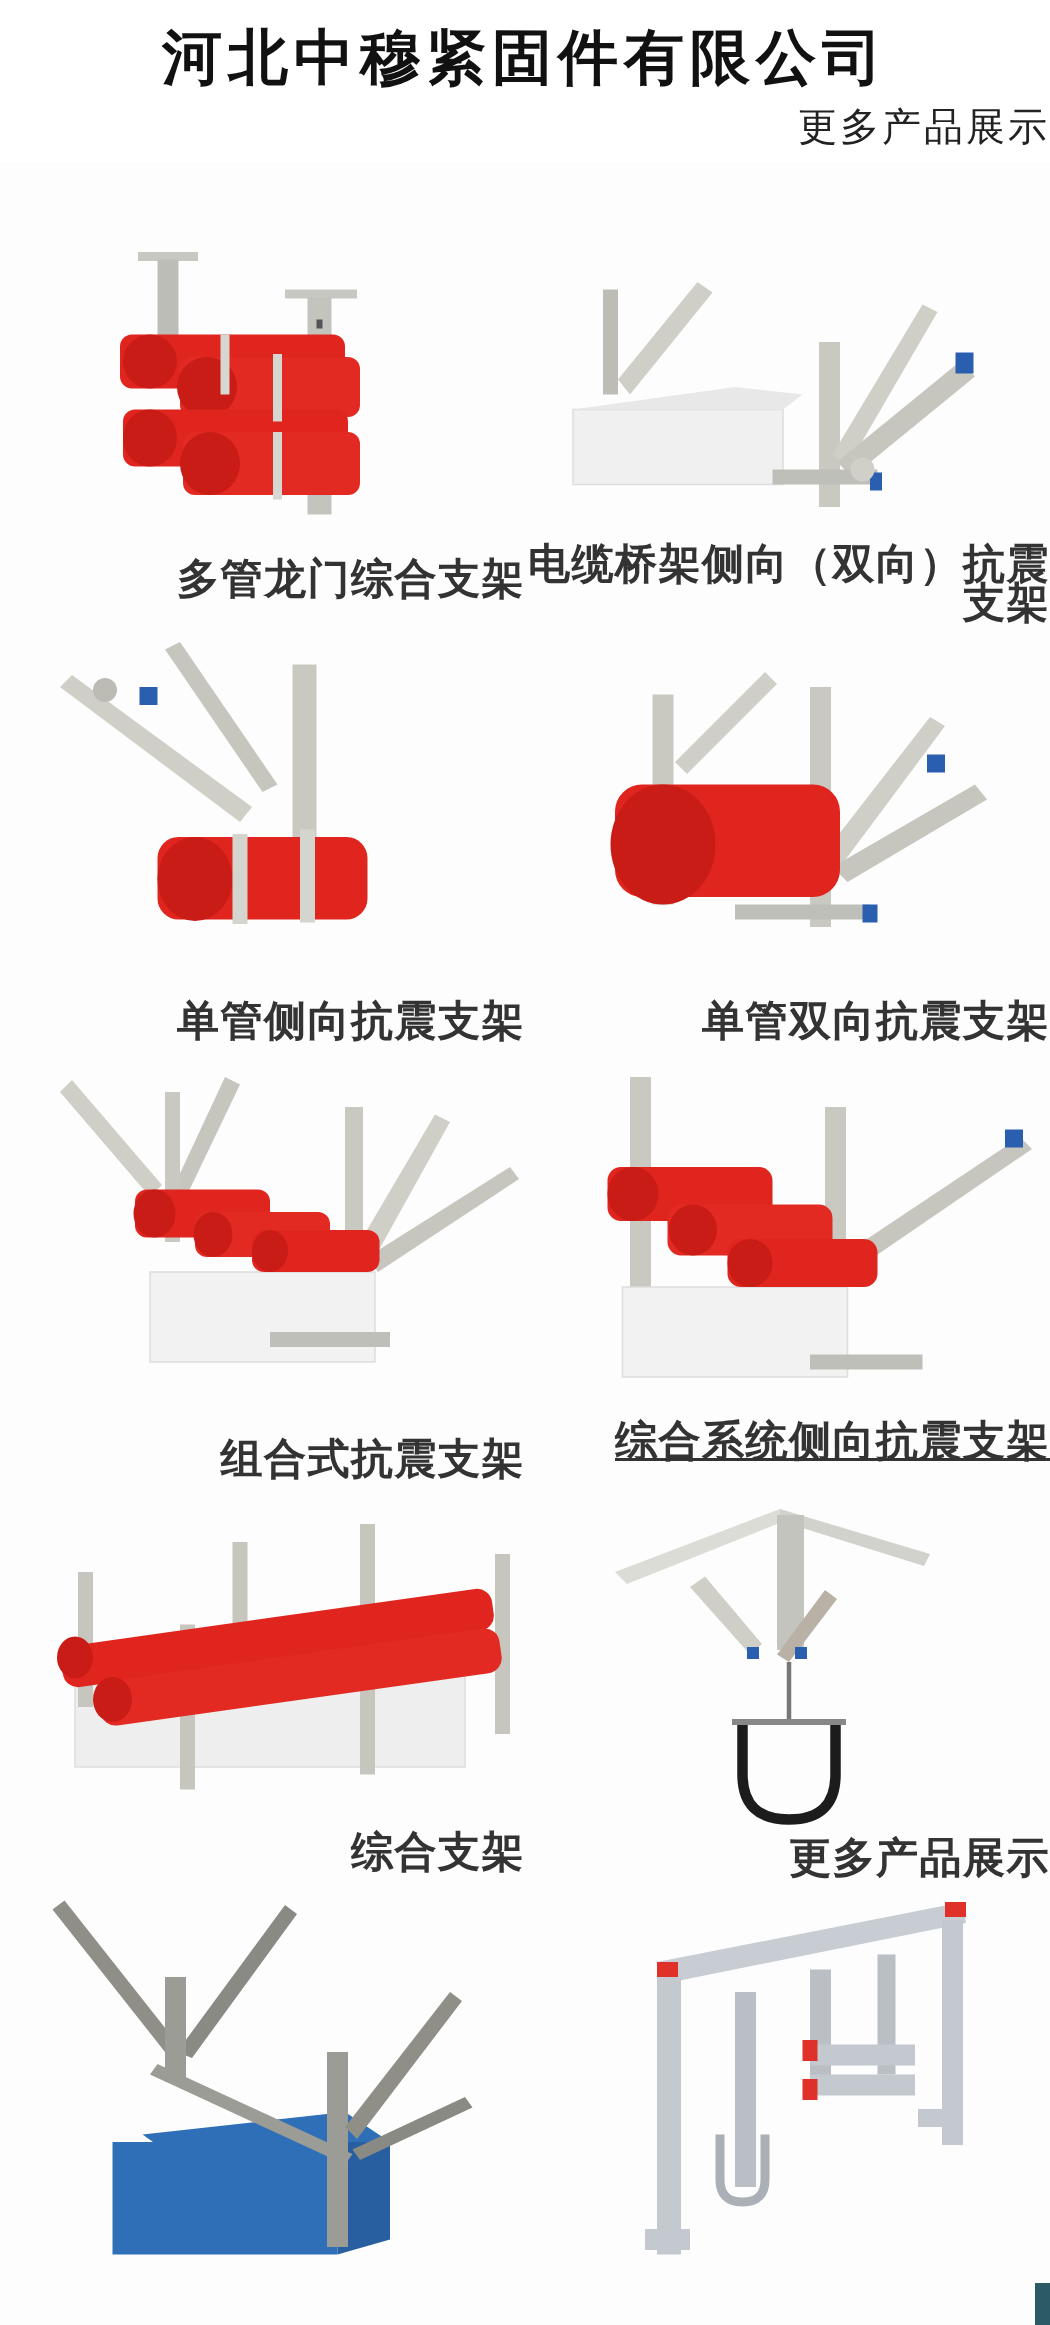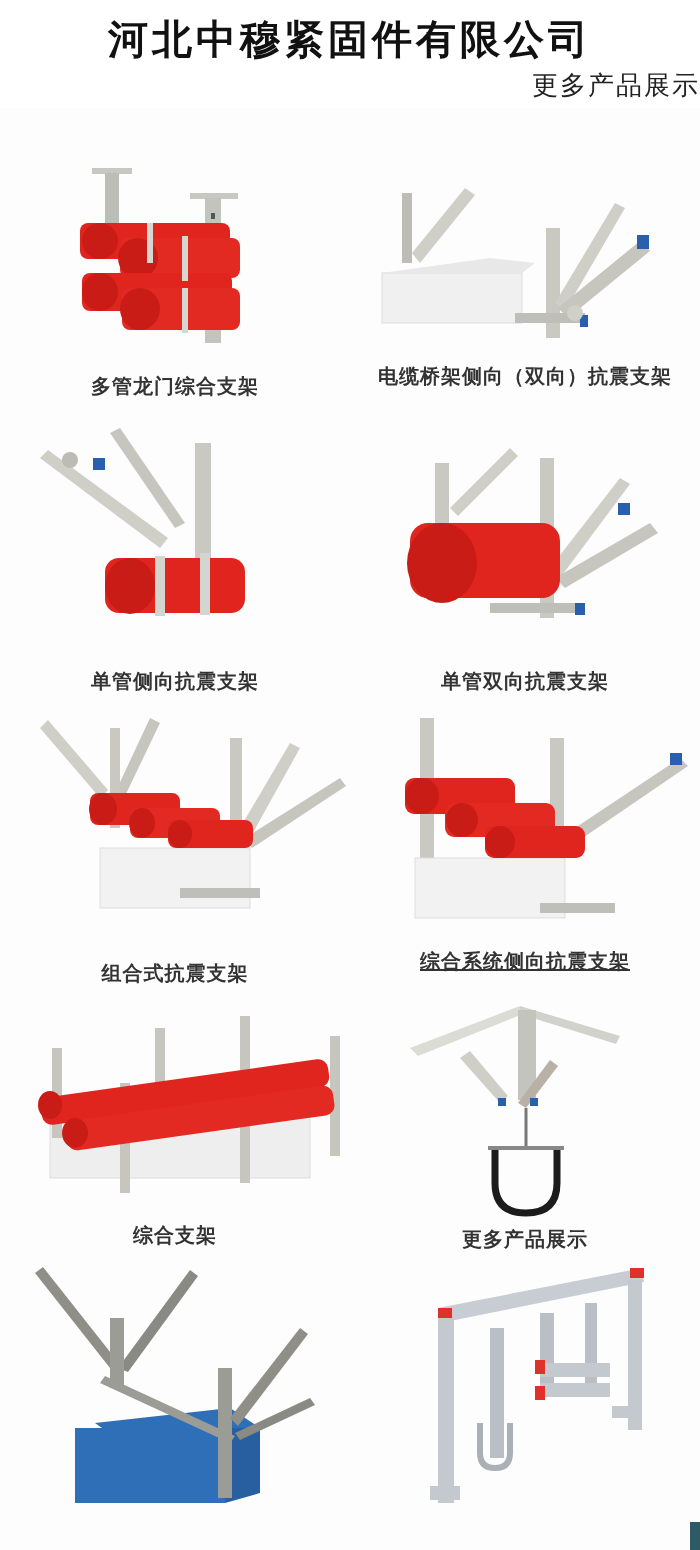--- a/index.html
+++ b/index.html
@@ -6,21 +6,21 @@
   body {
     width: 700px; height: 1550px; background: #ffffff; position: relative; overflow: hidden;
     font-family: "DejaVu Sans", "Liberation Sans", sans-serif;
   }
   .header { position: absolute; left: 0; top: 0; width: 700px; height: 108px; background: #ffffff; text-align: center; }
   .company { position: absolute; left: 0; right: 0; top: 14px; font-size: 40px; font-weight: bold; color: #111; letter-spacing: 4px; line-height: 50px; }
   .subtitle { position: absolute; left: 0; right: 0; top: 68px; font-size: 26px; color: #222; letter-spacing: 2px; line-height: 34px; text-align: right; }
   .gallery { position: absolute; left: 0; top: 108px; width: 700px; height: 1442px; background: #fdfdfd; }
   .card { position: absolute; width: 350px; }
   .pic { position: absolute; left: 0; top: 0; width: 350px; }
-  .cap { position: absolute; left: 0; width: 350px; text-align: center; font-size: 20px; font-weight: bold; color: #333; letter-spacing: 1px; line-height: 26px; }
+  .cap { position: absolute; left: 0; width: 350px; text-align: right; font-size: 28px; font-weight: bold; color: #333; letter-spacing: 1px; line-height: 26px; }
   svg { display: block; }
   .edge { position: absolute; right: 0; top: 1522px; width: 10px; height: 28px; background: #2c5b66; }
 </style>
 </head>
 <body>
 
 <div class="header">
   <div class="company">河北中穆紧固件有限公司</div>
   <div class="subtitle">更多产品展示</div>
 </div>

